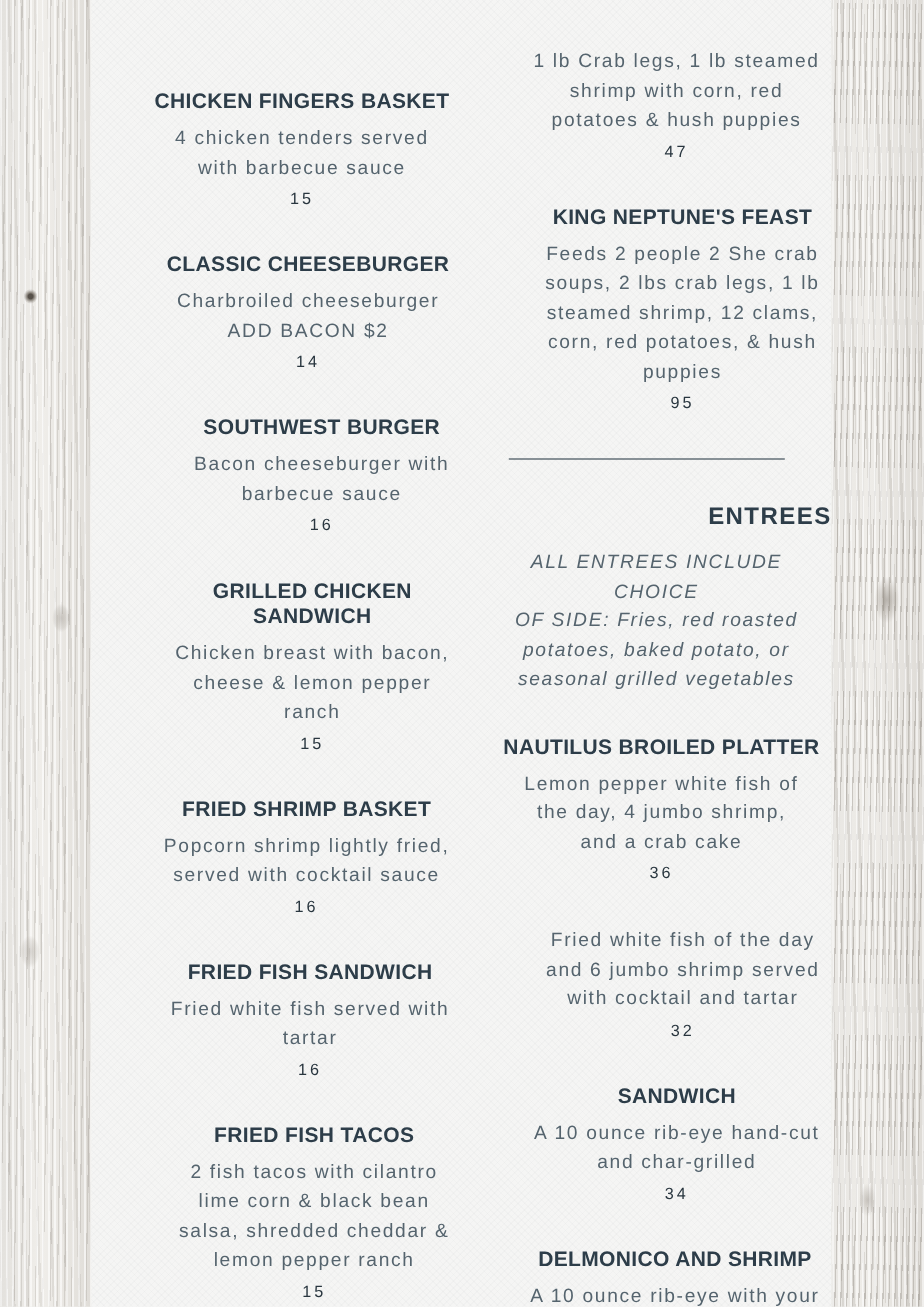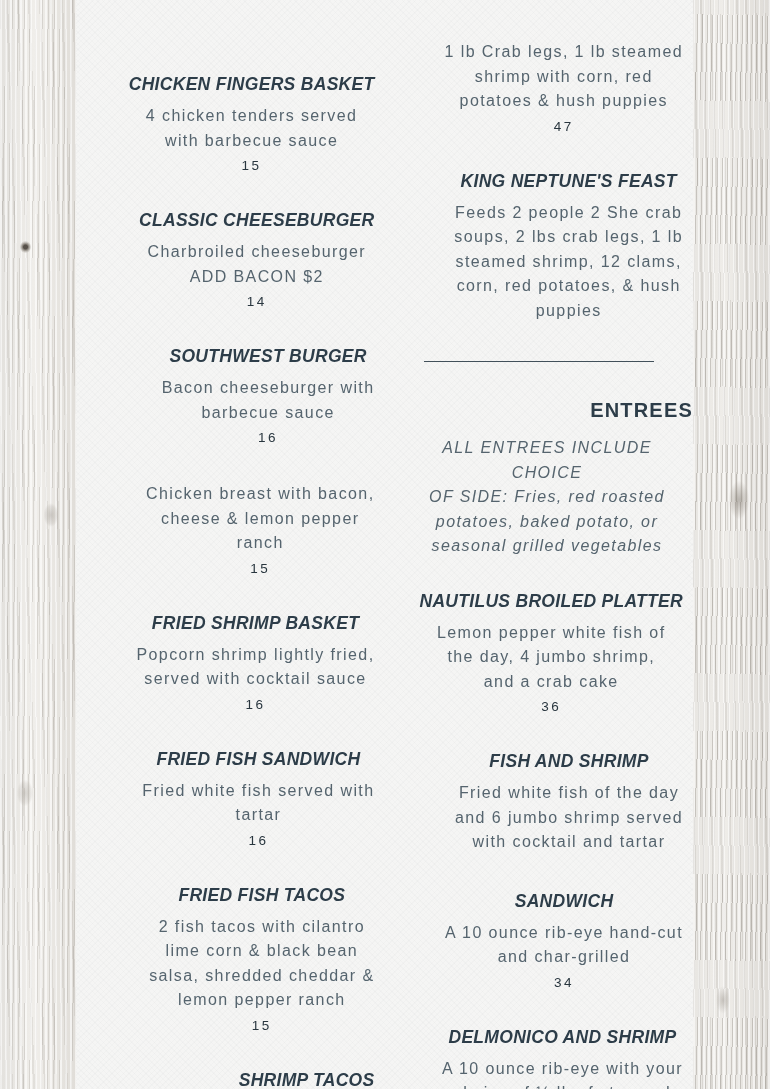--- a/index.html
+++ b/index.html
@@ -45,21 +45,21 @@
       repeating-linear-gradient(135deg, rgba(70,80,90,0.022) 0 1px, transparent 1px 4px);
     display:flex;
   }
   .col{width:50%;display:flex;flex-direction:column;align-items:flex-end;text-align:center;margin-top:44px;}
   .col-left{padding-top:30px;}
   .col-right{padding-top:0;}
 
   .menu-item{margin:0 10px 36px;max-width:270px;}
   .item-name{
     font-size:17.5px;line-height:21px;font-weight:bold;
-    color:#2d3d49;letter-spacing:0.3px;margin-bottom:9px;white-space:pre-line;font-style:italic;
+    color:#2d3d49;letter-spacing:0.3px;margin-bottom:9px;white-space:pre-line;
   }
   .item-desc{
     font-size:16px;line-height:24.5px;font-weight:normal;
     color:#55646e;letter-spacing:1.4px;white-space:pre-line;
   }
   .item-price{
     font-size:13.5px;line-height:16px;font-weight:normal;
     color:#29363f;letter-spacing:2.5px;margin-top:5px;
   }
   .partial-top{margin-top:-4px;}
@@ -105,20 +105,22 @@
     </div>
 
     <div class="menu-item">
       <div class="item-name">SOUTHWEST BURGER</div>
       <div class="item-desc">Bacon cheeseburger with
 barbecue sauce</div>
       <div class="item-price">16</div>
     </div>
 
     <div class="menu-item">
+      <div class="item-name">GRILLED CHICKEN
+SANDWICH</div>
       <div class="item-desc">Chicken breast with bacon,
 cheese &amp; lemon pepper
 ranch</div>
       <div class="item-price">15</div>
     </div>
 
     <div class="menu-item">
       <div class="item-name">FRIED SHRIMP BASKET</div>
       <div class="item-desc">Popcorn shrimp lightly fried,
 served with cocktail sauce</div>
@@ -156,43 +158,44 @@
       <div class="item-price">47</div>
     </div>
 
     <div class="menu-item">
       <div class="item-name">KING NEPTUNE'S FEAST</div>
       <div class="item-desc">Feeds 2 people 2 She crab
 soups, 2 lbs crab legs, 1 lb
 steamed shrimp, 12 clams,
 corn, red potatoes, &amp; hush
 puppies</div>
+      <div class="item-price">95</div>
     </div>
 
     <hr class="section-divider">
 
     <div class="section-title">ENTREES</div>
     <div class="section-note">ALL ENTREES INCLUDE CHOICE
 OF SIDE: Fries, red roasted
 potatoes, baked potato, or
 seasonal grilled vegetables</div>
 
     <div class="menu-item">
       <div class="item-name">NAUTILUS BROILED PLATTER</div>
       <div class="item-desc">Lemon pepper white fish of
 the day, 4 jumbo shrimp,
 and a crab cake</div>
       <div class="item-price">36</div>
     </div>
 
     <div class="menu-item">
-      <div class="item-name">FISH AND SHRIMP</div>
       <div class="item-desc">Fried white fish of the day
 and 6 jumbo shrimp served
 with cocktail and tartar</div>
+      <div class="item-price">32</div>
     </div>
 
     <div class="menu-item">
       <div class="item-name">SANDWICH</div>
       <div class="item-desc">A 10 ounce rib-eye hand-cut
 and char-grilled</div>
       <div class="item-price">34</div>
     </div>
 
     <div class="menu-item">

